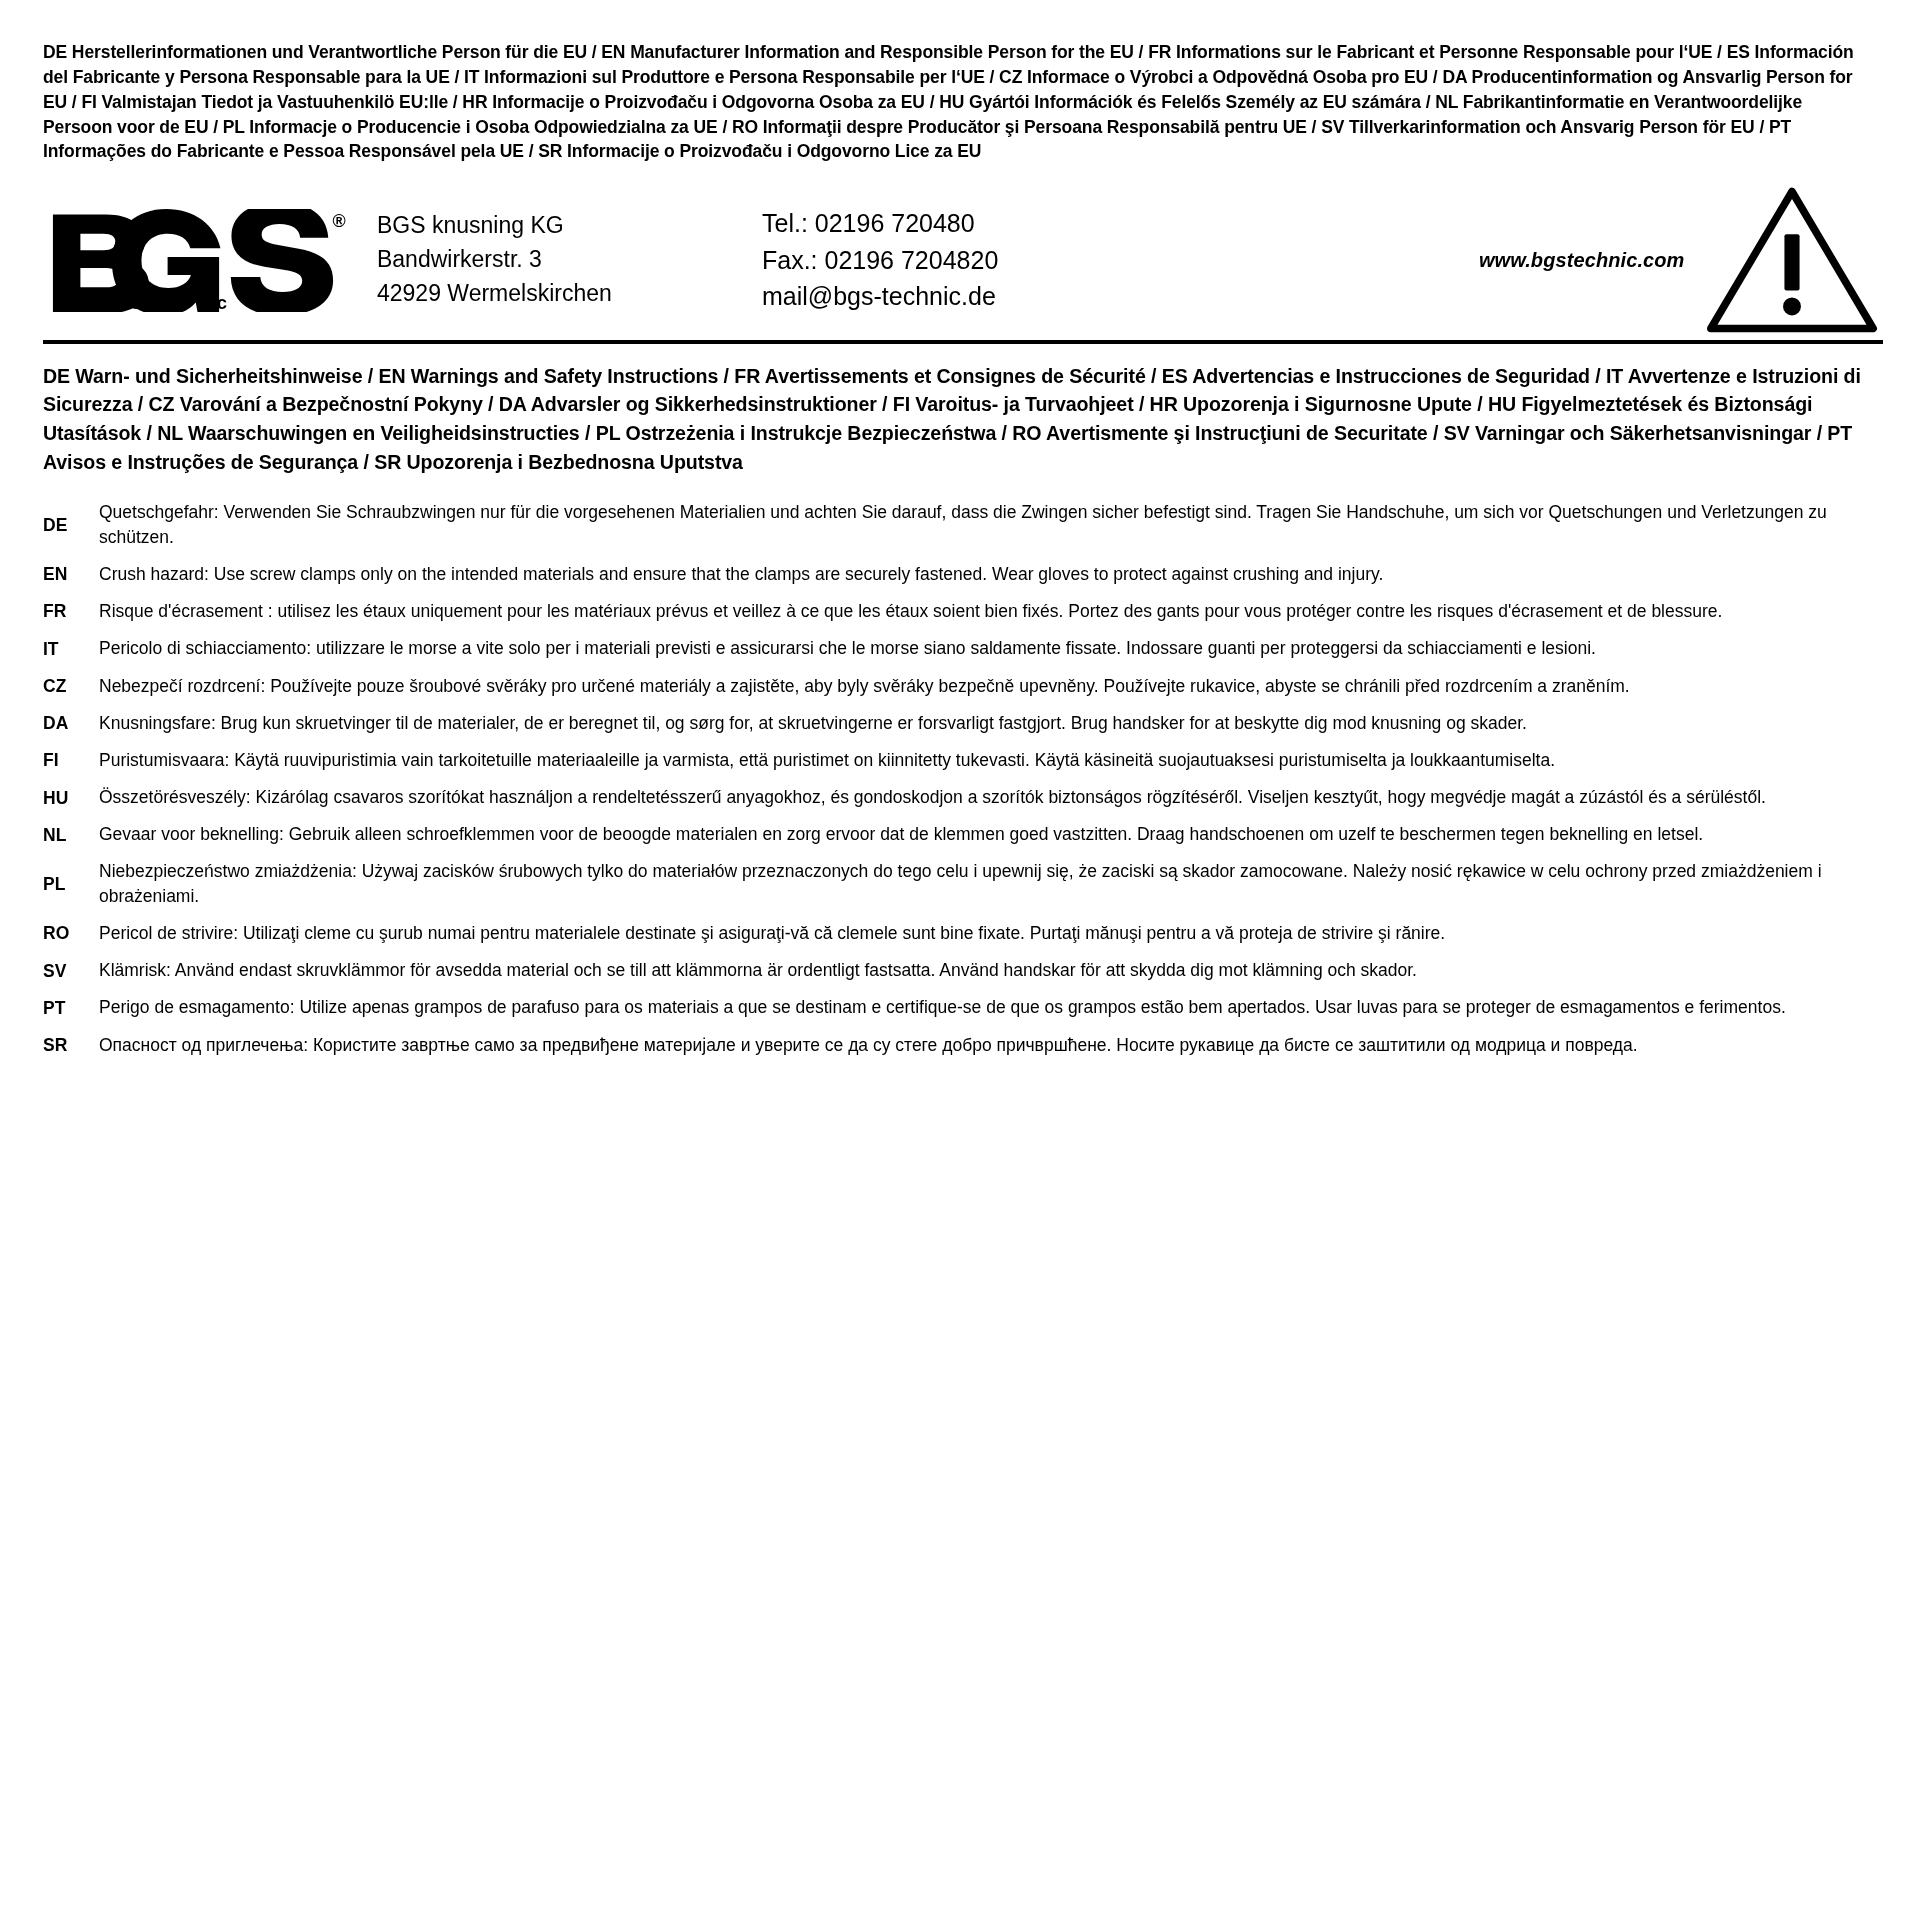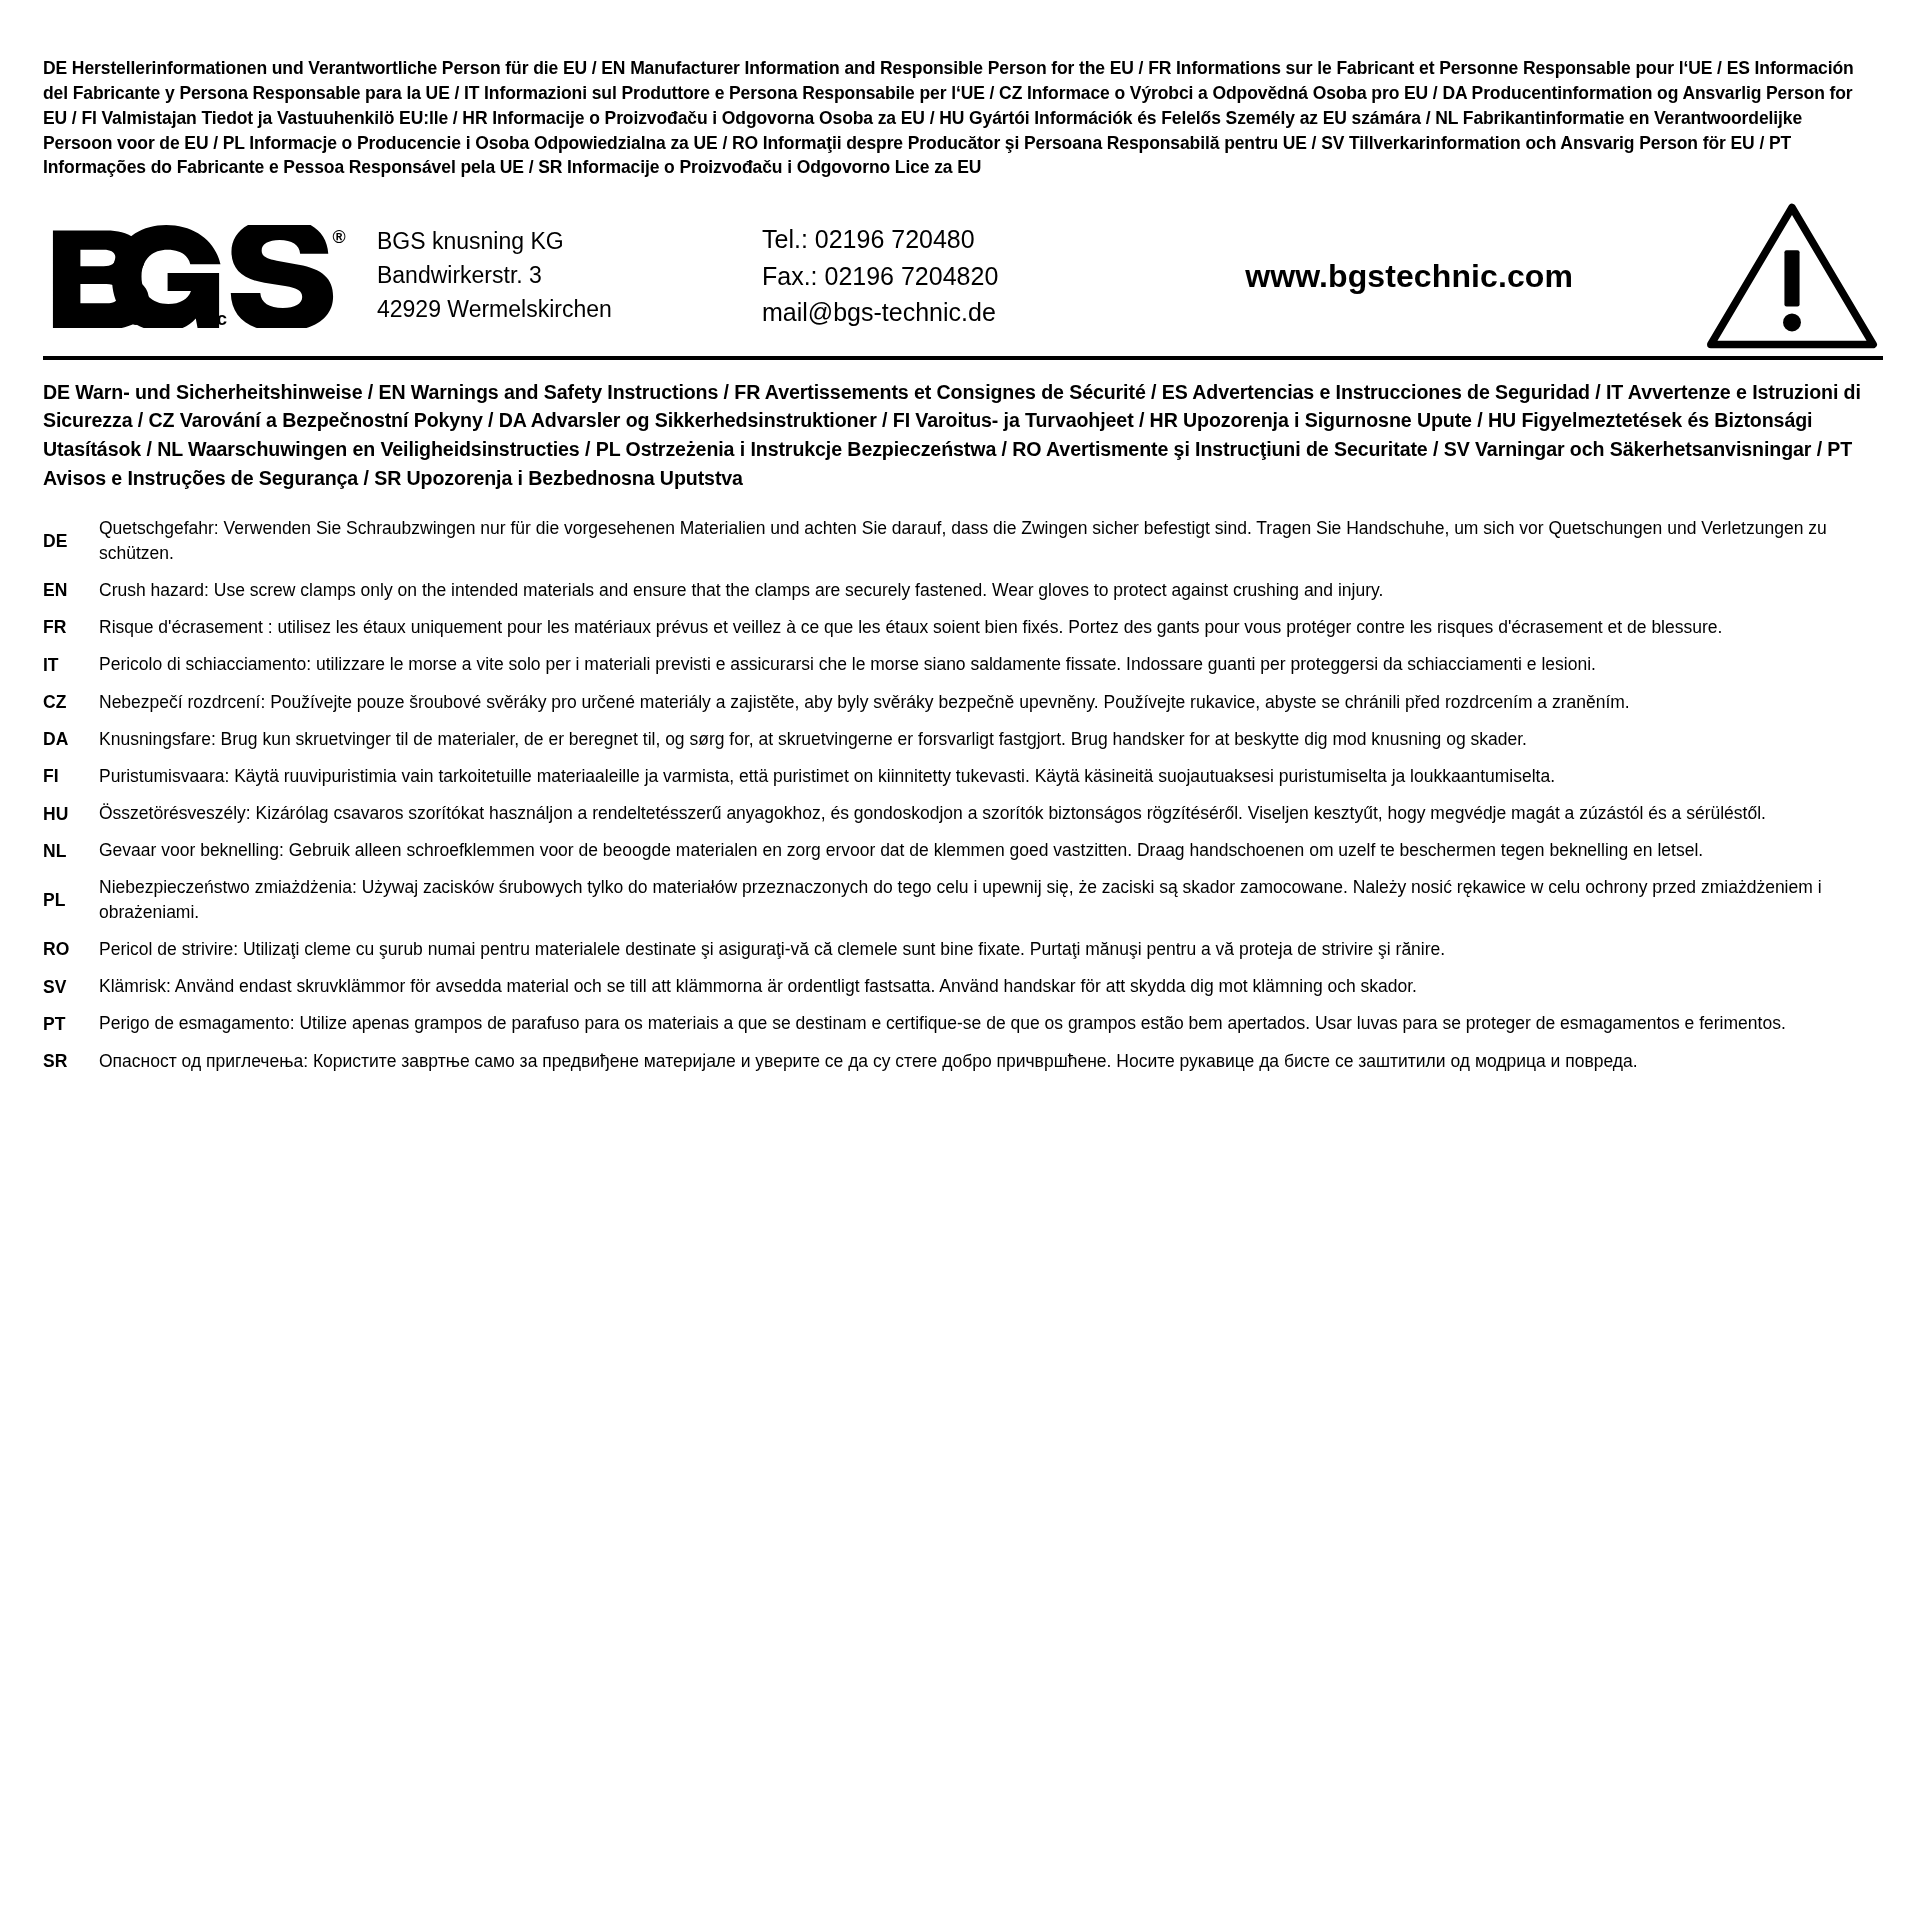--- a/index.html
+++ b/index.html
@@ -21,21 +21,21 @@
     padding: 40px 43px 0 43px;
   }
 
   
   .header-langs {
     font-size: 17.5px;
     font-weight: bold;
     line-height: 1.42;
     letter-spacing: -0.1px;
     text-align: left;
-    margin: 16px 0 15px 0;
+    margin: 0 0 15px 0;
     max-width: 1830px;
   }
 
   
   .company-band {
     display: flex;
     align-items: center;
     padding: 6.9px 0 5.5px 0;
     border-bottom: 4.8px solid #000;
     margin-bottom: 18px;
@@ -55,25 +55,26 @@
     line-height: 1.47;
     padding-left: 6.9px;
   }
   .contact-block {
     flex: 0 0 358px;
     font-size: 25px;
     line-height: 1.47;
   }
   .web-block {
     flex: 1 1 auto;
-    text-align: center;
-    font-size: 32px;
+    text-align: right;
+    font-size: 20px;
     font-weight: bold;
     letter-spacing: 0.1px;
     padding-left: 13.8px;
+    font-style: italic;
   }
   .warn-tri {
     flex: 0 0 193px;
     display: flex;
     justify-content: flex-end;
     align-items: center;
     padding-right: 5.5px;
   }
 
   

